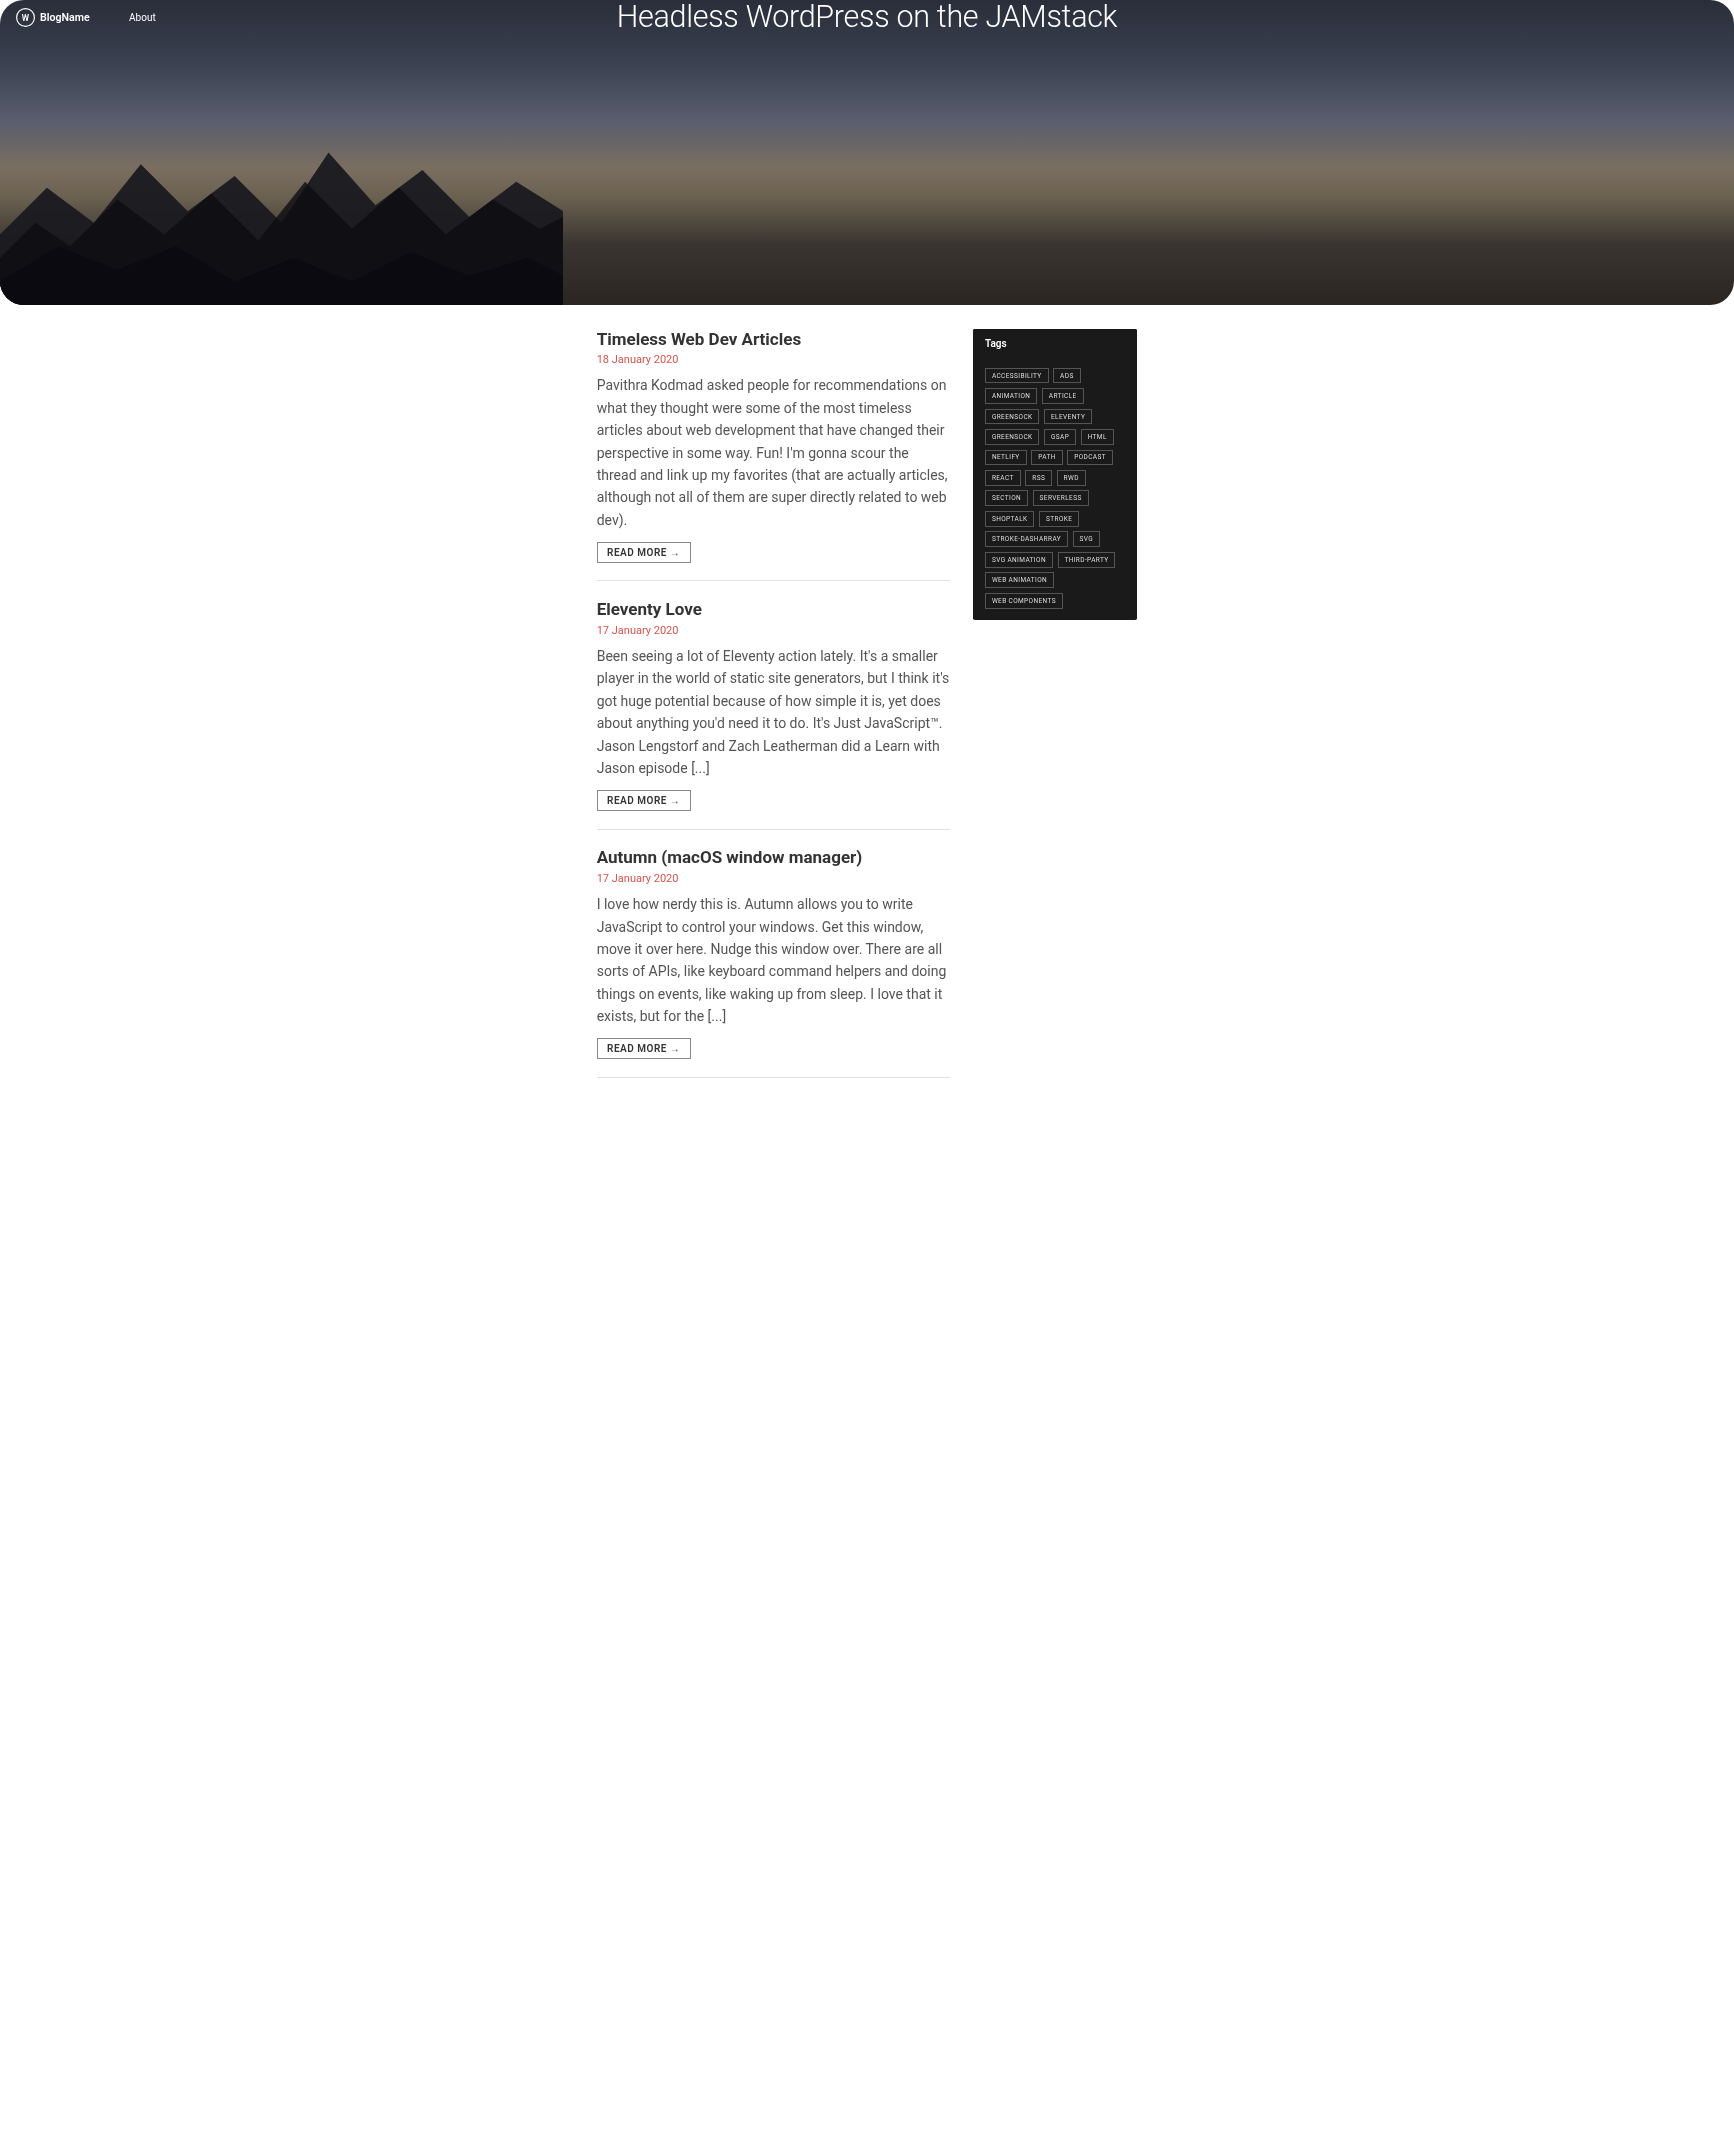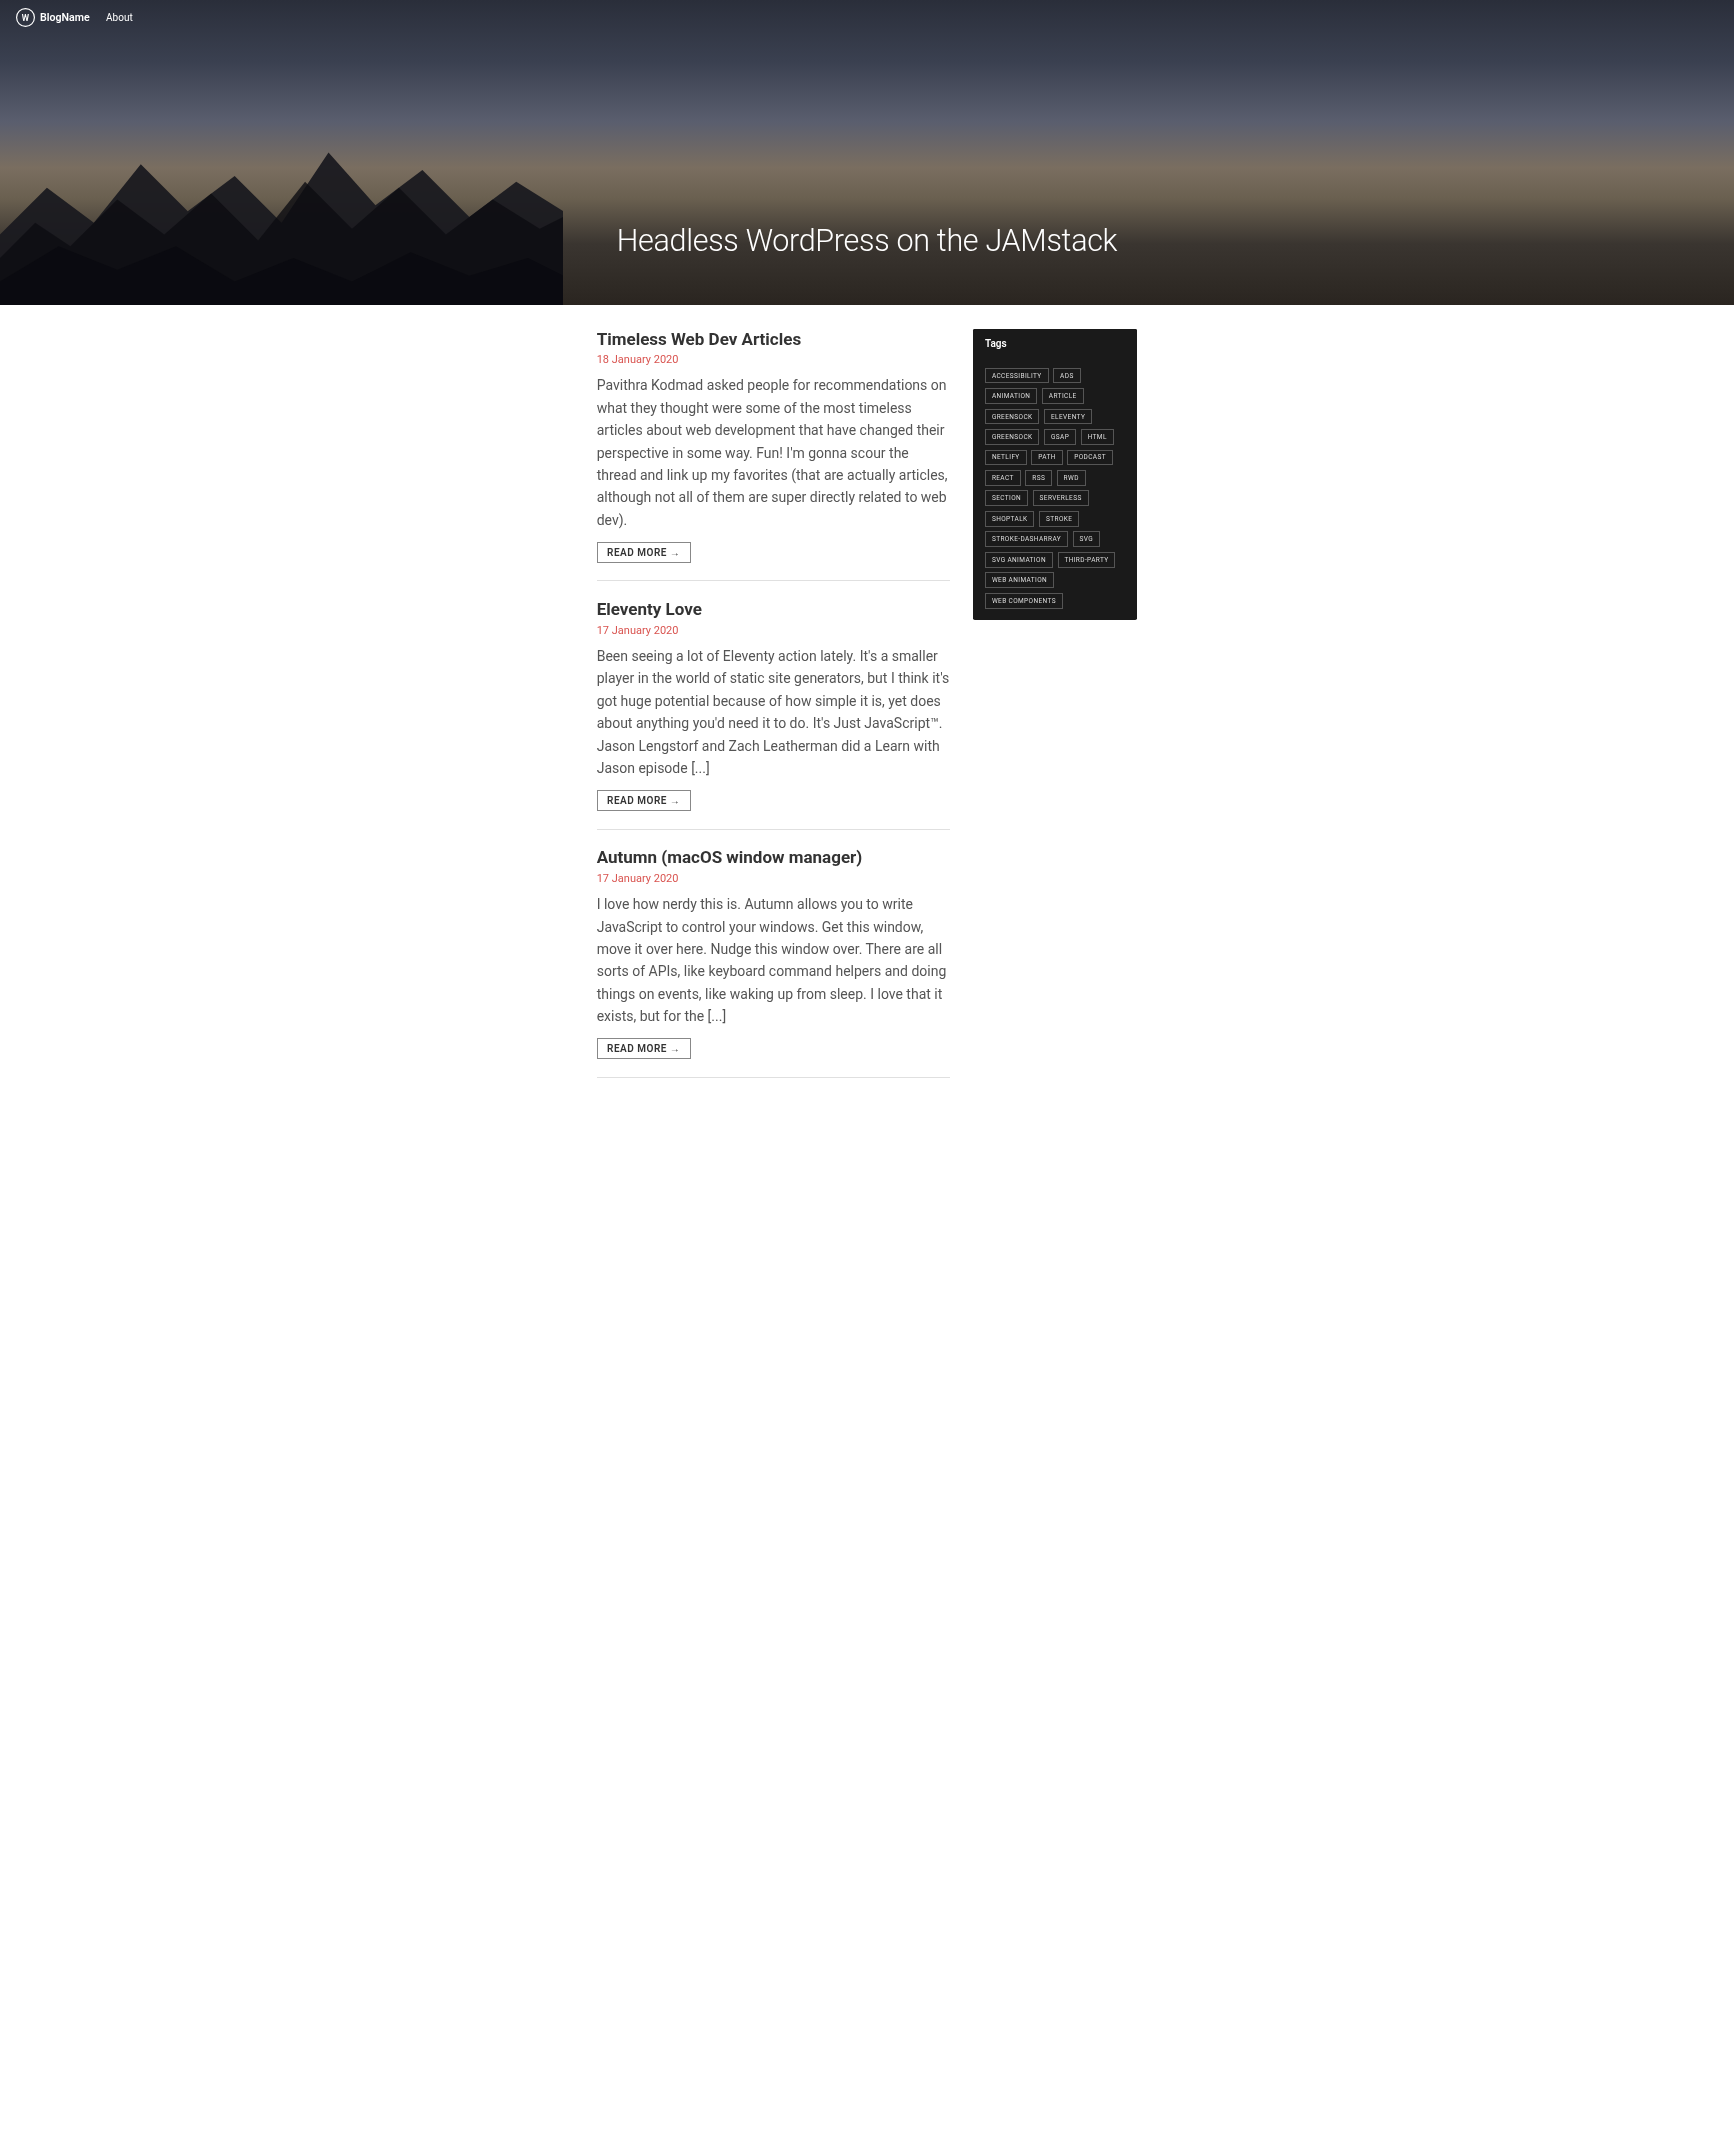--- a/index.html
+++ b/index.html
@@ -41,32 +41,33 @@
     .nav-logo {
       width: 19px;
       height: 19px;
     }
 
     .nav-link {
       color: #fff;
       text-decoration: none;
       font-size: 10px;
       font-weight: 400;
+      margin-left: 23px;
     }
 
     
     .hero {
       position: relative;
       width: 100%;
       height: 305px;
       overflow: hidden;
       display: flex;
-      align-items: flex-end;
       justify-content: center;
-      padding-bottom: 47px;
+      padding-bottom: 34px;
+      border-radius: 24px;
     }
 
     .hero-bg {
       position: absolute;
       inset: 0;
       background: linear-gradient(
         to bottom,
         #2a2e3a 0%,
         #3a4050 20%,
         #5a5e6e 40%,

